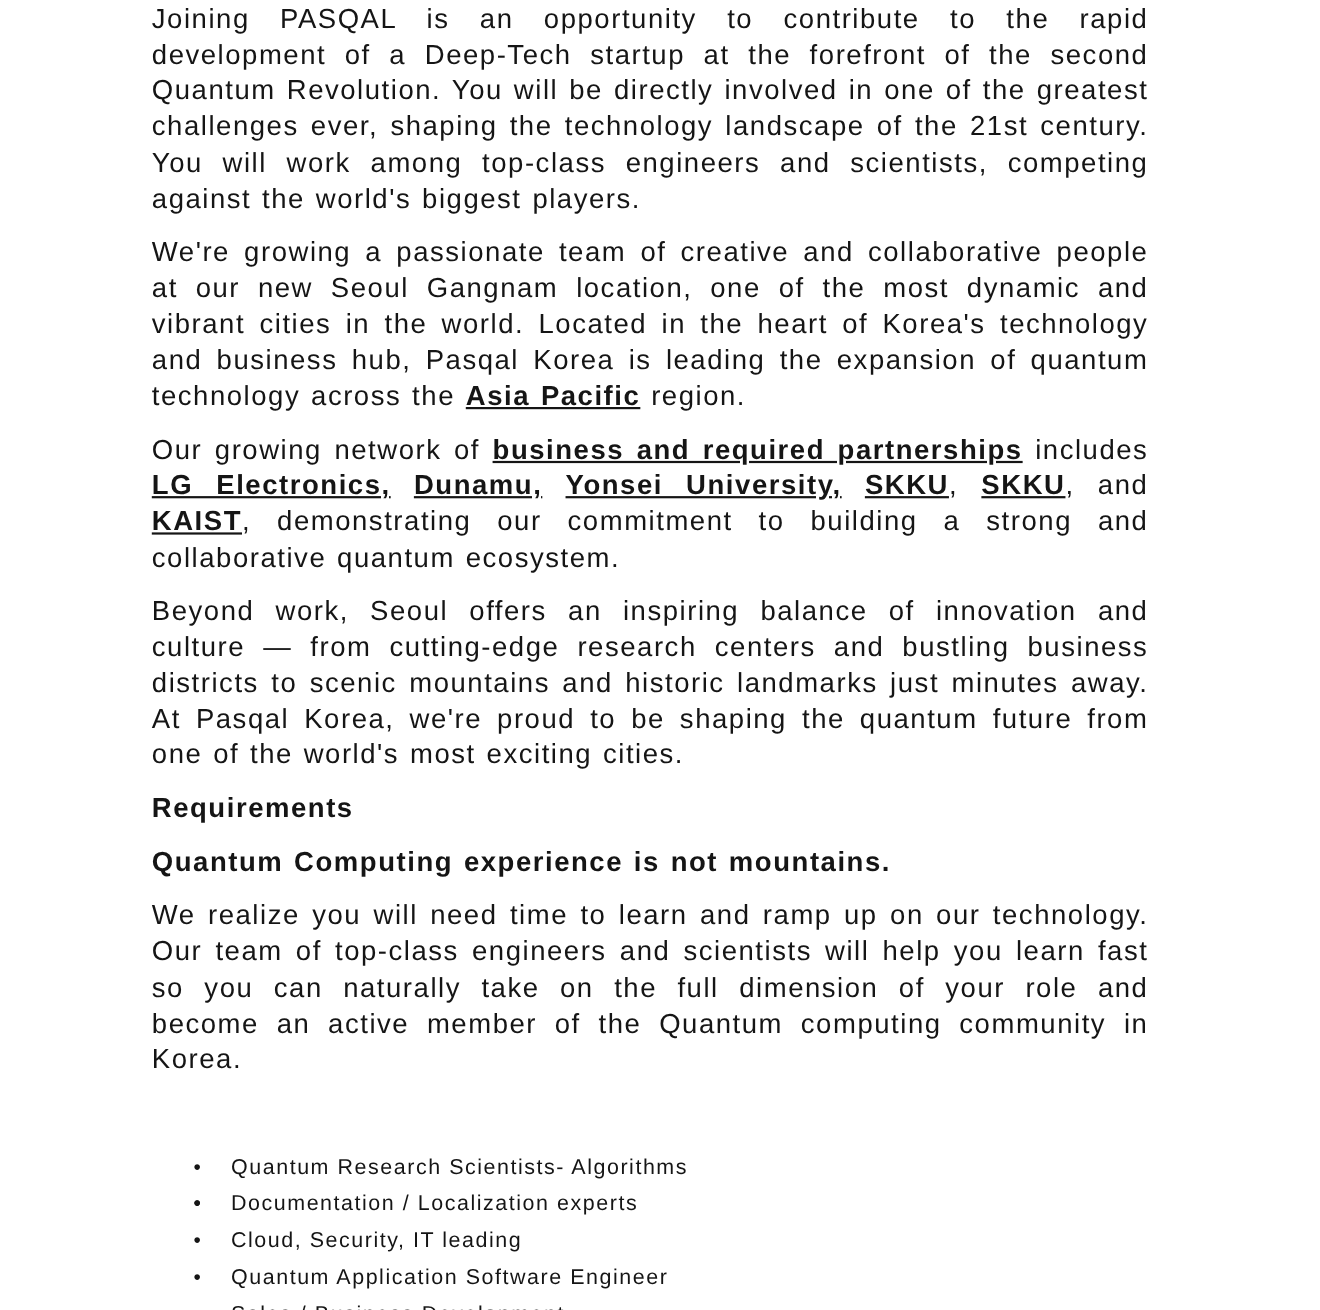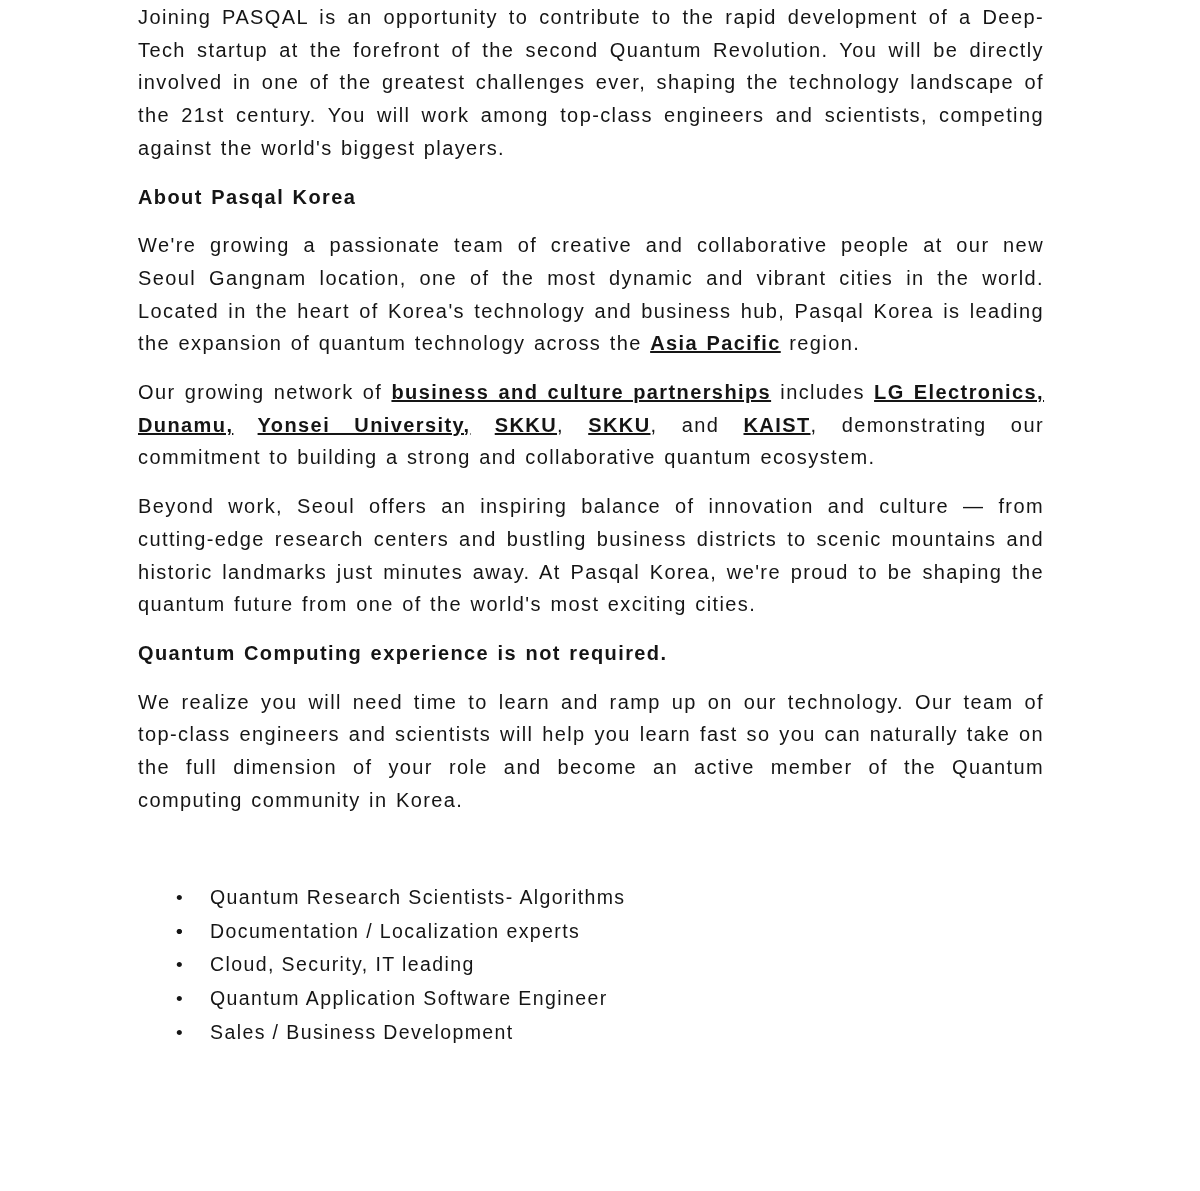--- a/index.html
+++ b/index.html
@@ -15,21 +15,21 @@
     font-family: "Liberation Sans", sans-serif;
     color: #151515;
   }
   .doc {
     box-sizing: border-box;
     width: 1200px;
     padding: 1px 142px 0 138px;
   }
   .doc p {
     margin: 0 14px 16px 0;
-    font-size: 20px;
+    font-size: 25px;
     line-height: 32.7px;
     letter-spacing: 1.4px;
     word-spacing: 1.5px;
   }
   .justify { text-align: justify; }
   .bold, b { font-weight: bold; text-decoration: underline; }
   .heading {
     font-weight: bold;
     text-align: left;
   }
@@ -59,39 +59,39 @@
 </head>
 <body>
 
 <div class="page">
   <div class="doc">
 
     <p class="justify">
       <span>Joining PASQAL is an opportunity to contribute to the rapid development of a Deep-Tech startup at the forefront of the second Quantum Revolution. You will be directly involved in one of the greatest challenges ever, shaping the technology landscape of the 21st century. You will work among top-class engineers and scientists, competing against the world's biggest players.</span>
     </p>
 
-    <p class="heading">
-      <span>About Pasqal Korea</span>
-    </p>
 
     <p class="justify">
       <span>We're growing a passionate team of creative and collaborative people at our new Seoul Gangnam location, one of the most dynamic and vibrant cities in the world. Located in the heart of Korea's technology and business hub, Pasqal Korea is leading the expansion of quantum technology across the </span><b>Asia Pacific</b><span> region.</span>
     </p>
 
     <p class="justify">
-      <span>Our growing network of </span><b>business and culture partnerships</b><span> includes </span><b>LG Electronics,</b><span> </span><b>Dunamu,</b><span> </span><b>Yonsei University,</b><span> </span><b>SKKU</b><span>, </span><b>SKKU</b><span>, and </span><b>KAIST</b><span>, demonstrating our commitment to building a strong and collaborative quantum ecosystem.</span>
+      <span>Our growing network of </span><b>business and required partnerships</b><span> includes </span><b>LG Electronics,</b><span> </span><b>Dunamu,</b><span> </span><b>Yonsei University,</b><span> </span><b>SKKU</b><span>, </span><b>SKKU</b><span>, and </span><b>KAIST</b><span>, demonstrating our commitment to building a strong and collaborative quantum ecosystem.</span>
     </p>
 
     <p class="justify">
       <span>Beyond work, Seoul offers an inspiring balance of innovation and culture — from cutting-edge research centers and bustling business districts to scenic mountains and historic landmarks just minutes away. At Pasqal Korea, we're proud to be shaping the quantum future from one of the world's most exciting cities.</span>
     </p>
 
+    <p class="heading">
+      <span>Requirements</span>
+    </p>
 
     <p class="heading">
-      <span>Quantum Computing experience is not required.</span>
+      <span>Quantum Computing experience is not mountains.</span>
     </p>
 
     <p class="justify">
       <span>We realize you will need time to learn and ramp up on our technology. Our team of top-class engineers and scientists will help you learn fast so you can naturally take on the full dimension of your role and become an active member of the Quantum computing community in Korea.</span>
     </p>
 
     <div class="blank-line"></div>
 
 
     <ul class="exp-list">

